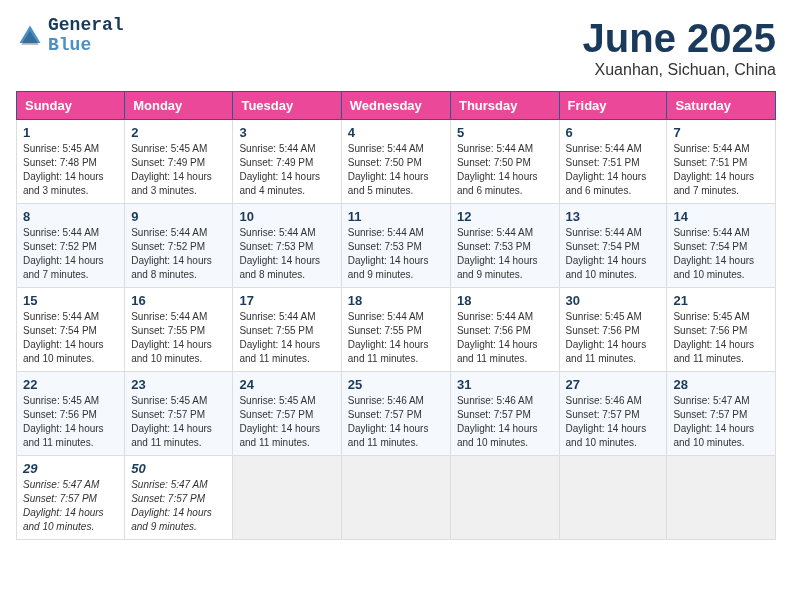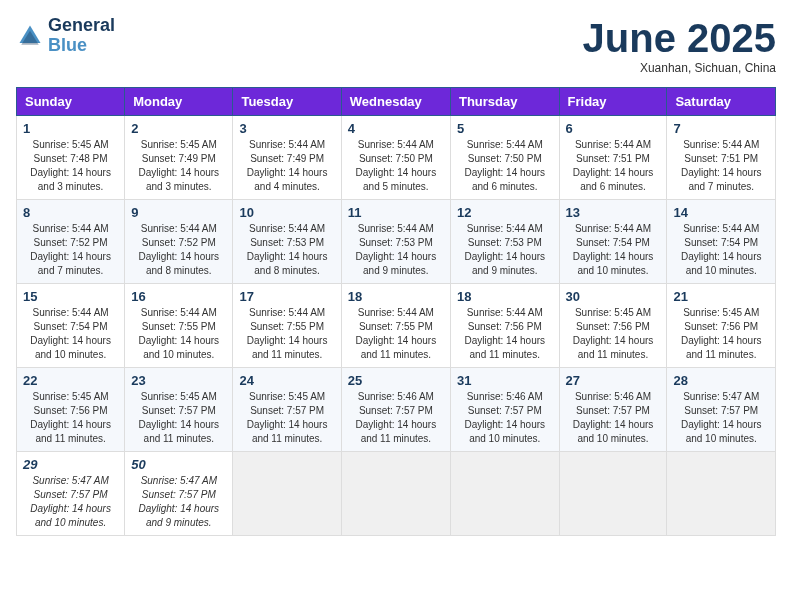--- a/index.html
+++ b/index.html
@@ -13,20 +13,21 @@
     .header {
       display: flex;
       justify-content: space-between;
       align-items: flex-start;
       margin-bottom: 12px;
     }
     .logo {
       display: flex;
       align-items: center;
       gap: 4px;
+      font-family: Liberation Mono, monospace;
     }
     .logo-text {
       font-size: 18px;
       font-weight: bold;
       color: #1a3a5c;
       line-height: 1.1;
     }
     .logo-text span {
       color: #4a90c4;
     }
@@ -36,30 +37,30 @@
     }
     .title-block {
       text-align: right;
     }
     .month-title {
       font-size: 40px;
       font-weight: bold;
       color: #1a3a5c;
     }
     .location {
-      font-size: 12px;
+      font-size: 16px;
       color: #333;
     }
     .calendar {
       width: 100%;
       border-collapse: collapse;
       border: 1px solid #ccc;
     }
     .calendar th {
-      background-color: #6d28d9;
+      background-color: #ec4899;
       color: #fff;
       font-size: 13px;
       font-weight: bold;
       padding: 6px 8px;
       text-align: left;
       border: 1px solid #2a5a90;
     }
     .calendar td {
       vertical-align: top;
       padding: 5px 6px;
@@ -77,21 +78,20 @@
       font-size: 13px;
       font-weight: bold;
       color: #1a3a5c;
       display: block;
       margin-bottom: 2px;
     }
     .cell-content {
       font-size: 10px;
       line-height: 1.4;
       color: #333;
-      text-align: center;
     }
     .empty-cell {
       background: #f0f0f0 !important;
     }
     .calendar tr:last-child td {
       background: #f0f0f0;
     }
     .calendar tr:last-child td.has-data {
       background: #fff;
       font-style: italic;

